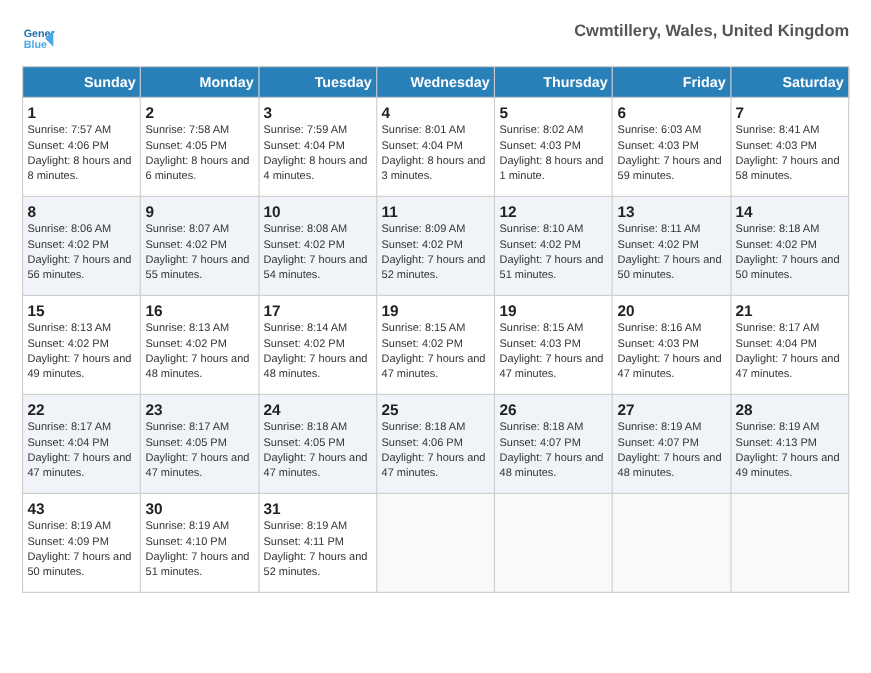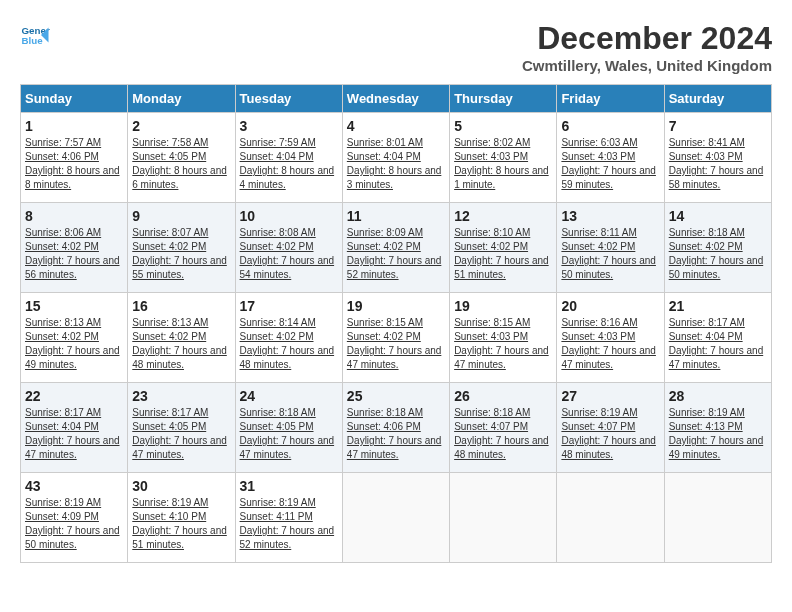--- a/index.html
+++ b/index.html
@@ -40,21 +40,21 @@
     }
     .calendar {
       width: 100%;
       border-collapse: collapse;
       font-size: 11px;
     }
     .calendar thead tr th {
       background-color: #2980b9;
       color: #fff;
       padding: 6px 4px;
-      text-align: left;
+      text-align: right;
       font-size: 13px;
       font-weight: bold;
       border: 1px solid #ccc;
     }
     .calendar tbody tr td {
       vertical-align: top;
       padding: 5px 4px;
       border: 1px solid #ccc;
       min-width: 100px;
       width: 14.28%;
@@ -70,39 +70,37 @@
       font-size: 14px;
       font-weight: bold;
       color: #222;
       display: block;
       margin-bottom: 2px;
     }
     .day-info {
       font-size: 10px;
       color: #333;
       line-height: 1.4;
-      text-decoration: underline;
     }
     .empty-cell {
       background-color: #f9f9f9 !important;
     }
   </style>
 </head>
 <body>
 
 <div class="header">
   <div class="logo">
     <svg class="logo-icon" viewBox="0 0 40 40" xmlns="http://www.w3.org/2000/svg">
       <text x="2" y="18" font-size="13" font-weight="bold" fill="#1a6fa8">General</text>
       <text x="2" y="32" font-size="13" font-weight="bold" fill="#4aa8e8">Blue</text>
       <polygon points="38,10 28,20 38,30" fill="#4aa8e8"></polygon>
     </svg>
   </div>
   <div class="title-block">
-    <h1>December 2024</h1>
     <h2>Cwmtillery, Wales, United Kingdom</h2>
   </div>
 </div>
 
 <table class="calendar">
   <thead>
     <tr>
     <th>Sunday</th>
         <th>Monday</th>
         <th>Tuesday</th>

